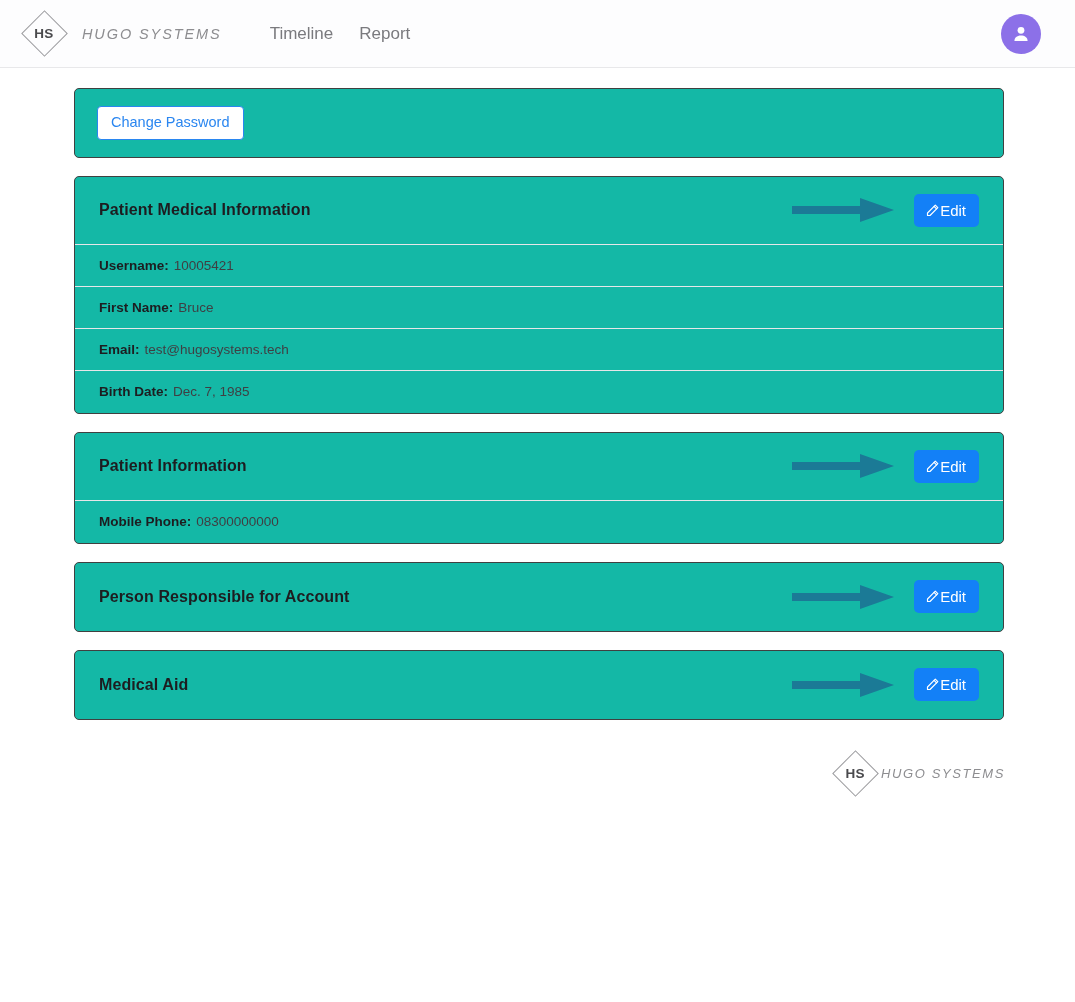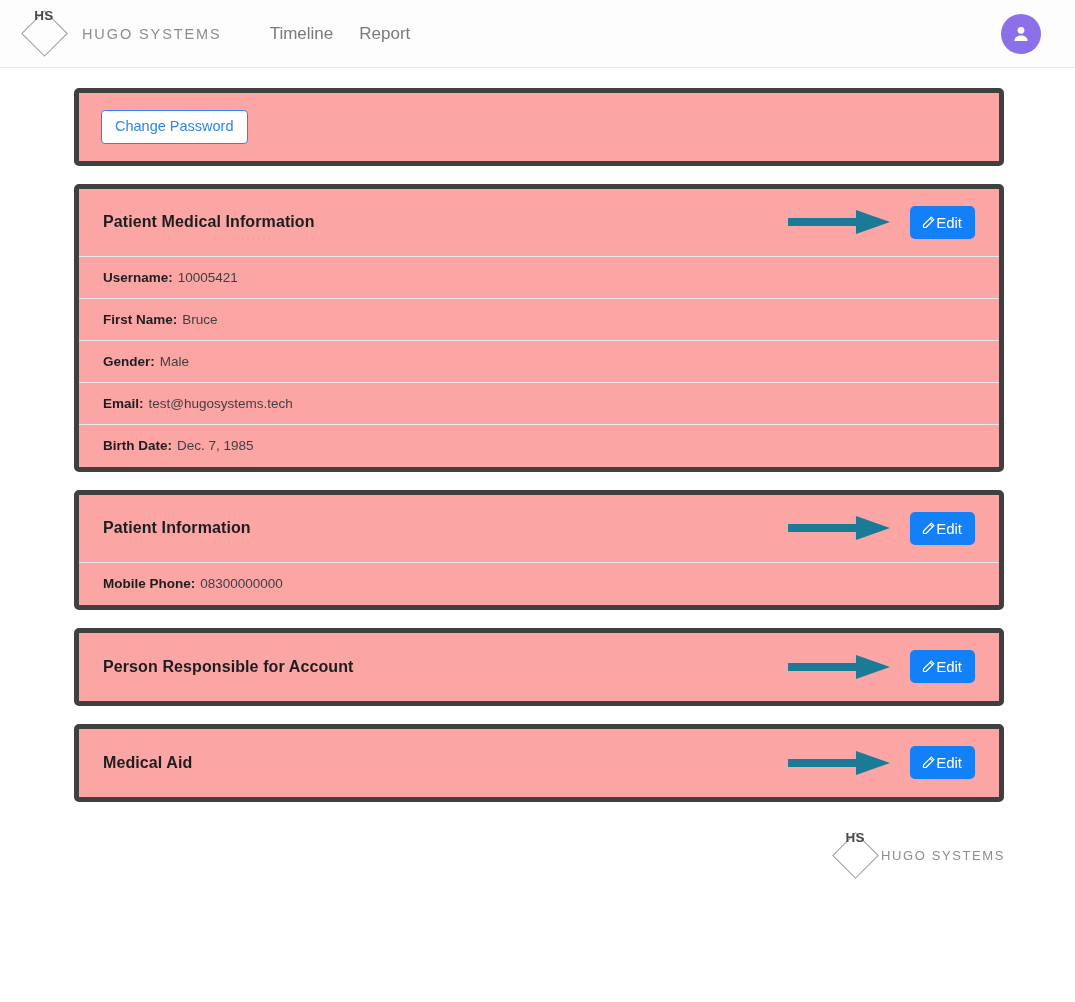--- a/index.html
+++ b/index.html
@@ -29,20 +29,21 @@
     align-items: center;
     gap: 12px;
     margin-right: 46px;
     text-decoration: none;
   }
   .diamond-logo {
     width: 52px;
     height: 52px;
     position: relative;
     display: flex;
+    align-items: center;
     justify-content: center;
     flex: none;
   }
   .diamond-logo .dmd {
     position: absolute;
     left: 50%;
     top: 50%;
     width: 33px;
     height: 33px;
     margin-left: -16.5px;
@@ -56,20 +57,21 @@
     font-weight: bold;
     color: #4a4a4d;
     letter-spacing: 0.3px;
   }
   .brand-name {
     font-size: 14.5px;
     letter-spacing: 1.9px;
     color: #8d8d90;
     font-weight: 400;
     white-space: nowrap;
+    font-style: italic;
   }
   .nav-links {
     display: flex;
     align-items: center;
     gap: 22px;
   }
   .nav-link {
     font-size: 17px;
     color: #7a7a7e;
     text-decoration: none;
@@ -94,22 +96,22 @@
   .page {
     padding: 20px 0 0 0;
   }
   .container {
     width: 930px;
     margin: 0 auto;
     margin-left: 74px;
   }
 
   .card {
-    background: #fca5a5;
-    border: 5px solid #404040;
+    background: #14b8a6;
+    border: 1px solid #404040;
     border-radius: 5px;
     margin-bottom: 18px;
     overflow: hidden;
   }
   .card.tight { margin-bottom: 0; }
 
   .card-toolbar {
     padding: 17px 22px;
   }
 
@@ -250,24 +252,20 @@
 
       <div class="info-row">
         <span class="info-label">Username:</span>
         <span class="info-value">10005421</span>
       </div>
       <div class="info-row">
         <span class="info-label">First Name:</span>
         <span class="info-value">Bruce</span>
       </div>
       <div class="info-row">
-        <span class="info-label">Gender:</span>
-        <span class="info-value">Male</span>
-      </div>
-      <div class="info-row">
         <span class="info-label">Email:</span>
         <span class="info-value">test@hugosystems.tech</span>
       </div>
       <div class="info-row">
         <span class="info-label">Birth Date:</span>
         <span class="info-value">Dec. 7, 1985</span>
       </div>
     </div>
 
     <div class="card">

